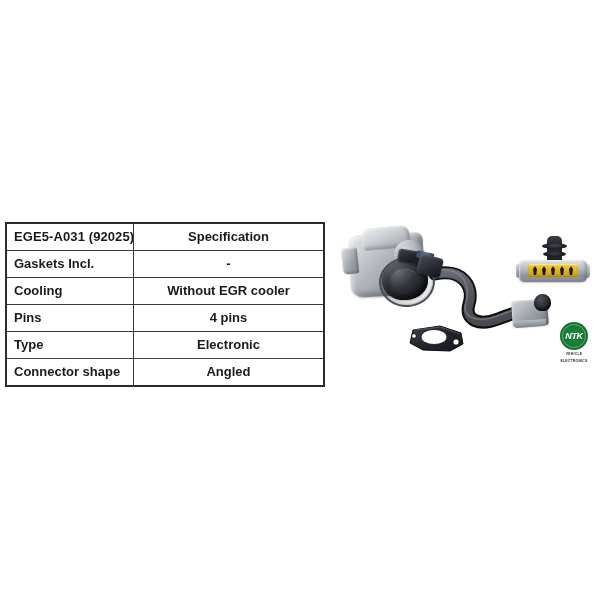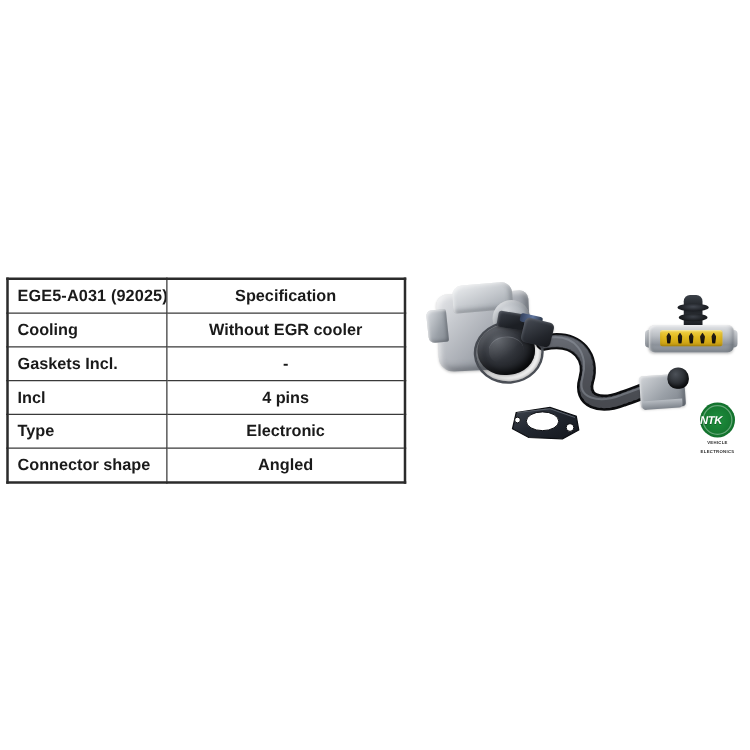--- a/index.html
+++ b/index.html
@@ -162,21 +162,21 @@
 
   
   .gasket{position:absolute;left:68px;top:102px;width:62px;height:30px;}
 
   
   .ntk{position:absolute;left:214px;top:100px;width:44px;height:44px;text-align:center;}
   .ntk-mark{
     width:28px;height:28px;margin:0 auto;
     background:radial-gradient(circle at 50% 50%,#1f8f3e 0%,#14762f 62%,#0d5c23 100%);
     border-radius:50%;position:relative;
-    display:flex;align-items:center;justify-content:flex-start;
+    display:flex;align-items:center;justify-content:center;
   }
   .ntk-mark:before{
     content:"";position:absolute;inset:2px;border-radius:50%;
     border:1px solid rgba(255,255,255,.35);
   }
   .ntk-letters{
     position:relative;font-size:9px;font-weight:bold;color:#ffffff;
     letter-spacing:-.3px;font-style:italic;line-height:1;
     text-shadow:0 1px 0 rgba(0,0,0,.3);
   }
@@ -190,29 +190,29 @@
 
 <div class="page">
 
   <table class="spec-table">
     <tbody>
       <tr class="head">
         <td class="c-label">EGE5-A031 (92025)</td>
         <td class="c-value">Specification</td>
       </tr>
       <tr>
+        <td class="c-label">Gaskets Incl.</td>
+        <td class="c-value">-</td>
+      </tr>
+      <tr>
         <td class="c-label">Cooling</td>
         <td class="c-value">Without EGR cooler</td>
       </tr>
       <tr>
-        <td class="c-label">Gaskets Incl.</td>
-        <td class="c-value">-</td>
-      </tr>
-      <tr>
-        <td class="c-label">Incl</td>
+        <td class="c-label">Pins</td>
         <td class="c-value">4 pins</td>
       </tr>
       <tr>
         <td class="c-label">Type</td>
         <td class="c-value">Electronic</td>
       </tr>
       <tr>
         <td class="c-label">Connector shape</td>
         <td class="c-value">Angled</td>
       </tr>

